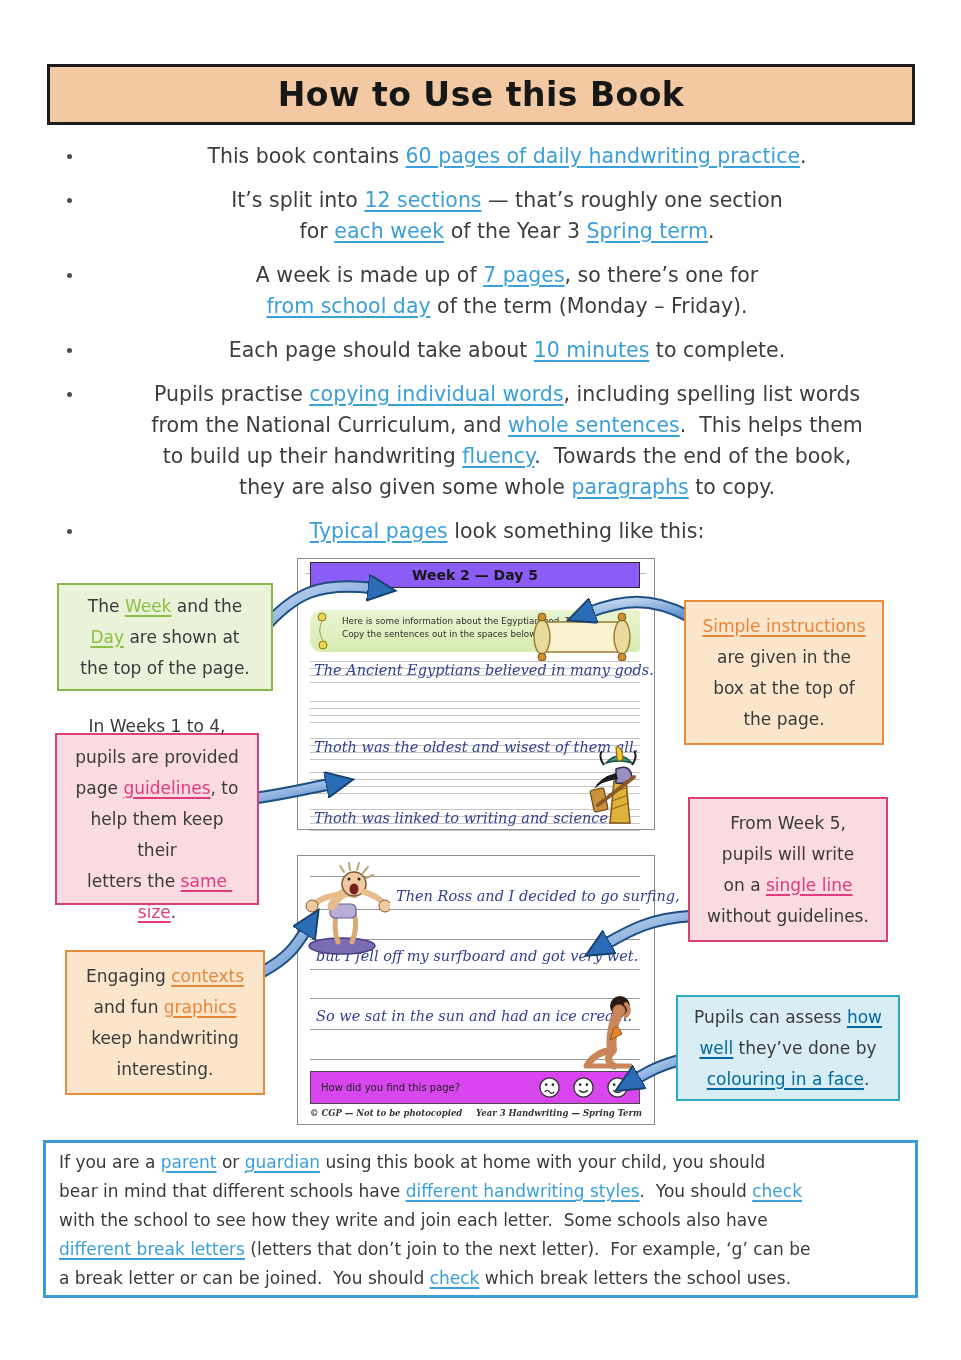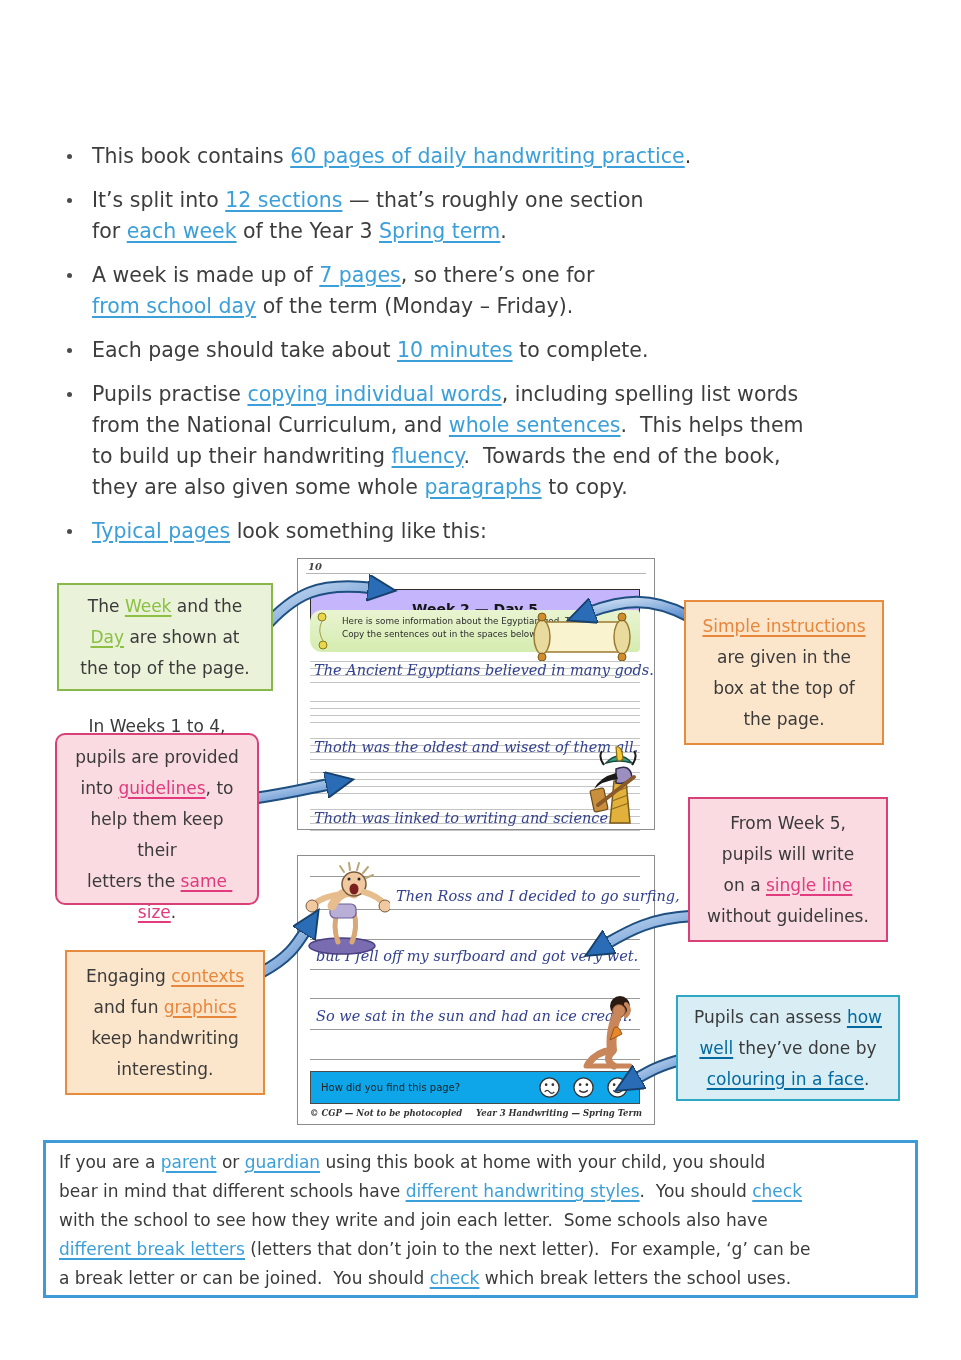--- a/index.html
+++ b/index.html
@@ -5,21 +5,21 @@
   html,body{margin:0;padding:0;background:#ffffff;}
   .sheet{position:relative;width:961px;height:1360px;background:#ffffff;overflow:hidden;
          font-family:"DejaVu Sans","Liberation Sans",sans-serif;color:#3d3d3d;}
 
   
   .banner{position:absolute;left:47px;top:64px;width:862px;height:55px;background:#f2c9a2;
           border:3px solid #1c1c1c;display:flex;align-items:center;justify-content:center;
           font-size:33px;font-weight:bold;color:#171717;letter-spacing:.5px;}
 
   
-  .bullets{position:absolute;left:62px;top:141px;width:860px;}
+  .bullets{position:absolute;left:62px;top:141px;width:860px;text-align:center;}
   .bullet{position:relative;padding-left:30px;margin-bottom:13px;font-size:20.5px;line-height:31px;}
   .bullet::before{content:"";position:absolute;left:5px;top:13px;width:5px;height:5px;border-radius:50%;background:#4c4c4c;}
   .rich{white-space:pre-wrap;}
 
   .lnk{text-decoration:underline;text-decoration-thickness:1.5px;text-underline-offset:3px;}
   .lnk-blue{color:#3b9fd9;}
   .lnk-green{color:#8bc043;}
   .lnk-pink{color:#e13a7e;}
   .lnk-orange{color:#e8873c;}
   .lnk-teal{color:#0369a1;}
@@ -30,52 +30,53 @@
   .co-green{background:#eaf3da;border:2px solid #86b94a;}
   .co-orange{background:#fbe5cb;border:2px solid #e78b3f;}
   .co-pink{background:#f9dbe1;border:2.5px solid #d94078;}
   .co-blue{background:#d8eef4;border:2.5px solid #2fa8c5;}
 
   
   .mock{position:absolute;background:#ffffff;border:1.5px solid #8c8c8c;box-sizing:border-box;}
   .pnum{position:absolute;left:10px;top:2px;font-family:"DejaVu Serif","Liberation Serif",serif;
         font-style:italic;font-weight:bold;font-size:10px;color:#444;}
   .topline{position:absolute;left:8px;right:8px;top:14px;border-top:1px solid #b5b5b5;}
-  .p1header{position:absolute;left:12px;top:30px;width:330px;height:40px;background:#c4b5fd;
+  .p1header{position:absolute;left:12px;top:3px;width:330px;height:26px;background:#8b5cf6;
             border:1.5px solid #2b2b2b;box-sizing:border-box;display:flex;align-items:center;justify-content:center;
             font-size:14px;font-weight:bold;color:#171717;}
   .greenstrip{position:absolute;left:12px;top:51px;width:330px;height:42px;
               background:linear-gradient(to bottom,#e9f4d1,#d5ecb0);border-radius:12px 4px 4px 12px;}
   .instr{position:absolute;left:32px;top:5px;font-size:8.8px;line-height:13px;color:#2c2c2c;}
   .hwgroup{position:absolute;left:12px;width:330px;height:22px;
            background:repeating-linear-gradient(to bottom,#c4c4c4 0 1px,transparent 1px 7px);}
   .hw{position:absolute;left:4px;top:1px;font-family:"DejaVu Serif","Liberation Serif",serif;
       font-style:italic;font-size:14.5px;color:#33418f;white-space:nowrap;}
   .sline{position:absolute;left:12px;width:330px;height:0;border-top:1px solid #9a9a9a;}
   .hw2{position:absolute;font-family:"DejaVu Serif","Liberation Serif",serif;font-style:italic;
        font-size:14.5px;color:#33418f;white-space:nowrap;}
-  .assessbox{position:absolute;left:12px;top:215px;width:330px;height:33px;background:#0ea5e9;
+  .assessbox{position:absolute;left:12px;top:215px;width:330px;height:33px;background:#d946ef;
              border:1px solid #4a4a4a;box-sizing:border-box;display:flex;align-items:center;}
   .aq{font-size:10px;color:#222;margin-left:10px;flex:1;}
   .smiles{display:flex;gap:11px;margin-right:10px;}
   .pfooter{position:absolute;left:12px;right:12px;top:252px;display:flex;justify-content:space-between;
            font-family:"DejaVu Serif","Liberation Serif",serif;font-style:italic;font-weight:bold;
            font-size:8.5px;color:#333;}
 
   
   .note{position:absolute;left:43px;top:1140px;width:875px;height:158px;border:3px solid #3f9bd8;
         box-sizing:border-box;padding:5px 13px;font-size:17px;line-height:29px;color:#3a3a3a;}
 
   .arrows{position:absolute;left:0;top:0;pointer-events:none;}
 </style>
 </head>
 <body>
 
 <div class="sheet">
 
+  <div class="banner">How to Use this Book</div>
 
   <div class="bullets">
     <div class="bullet"><span class="rich"><span>This book contains </span><span class="lnk lnk-blue">60 pages of daily handwriting practice</span><span>.</span></span></div>
     <div class="bullet"><span class="rich"><span>It’s split into </span><span class="lnk lnk-blue">12 sections</span><span> — that’s roughly one section</span><br><span>for </span><span class="lnk lnk-blue">each week</span><span> of the Year 3 </span><span class="lnk lnk-blue">Spring term</span><span>.</span></span></div>
     <div class="bullet"><span class="rich"><span>A week is made up of </span><span class="lnk lnk-blue">7 pages</span><span>, so there’s one for</span><br><span class="lnk lnk-blue">from school day</span><span> of the term (Monday – Friday).</span></span></div>
     <div class="bullet"><span class="rich"><span>Each page should take about </span><span class="lnk lnk-blue">10 minutes</span><span> to complete.</span></span></div>
     <div class="bullet"><span class="rich"><span>Pupils practise </span><span class="lnk lnk-blue">copying individual words</span><span>, including spelling list words</span><br><span>from the National Curriculum, and </span><span class="lnk lnk-blue">whole sentences</span><span>.  This helps them</span><br><span>to build up their handwriting </span><span class="lnk lnk-blue">fluency</span><span>.  Towards the end of the book,</span><br><span>they are also given some whole </span><span class="lnk lnk-blue">paragraphs</span><span> to copy.</span></span></div>
     <div class="bullet"><span class="rich"><span class="lnk lnk-blue">Typical pages</span><span> look something like this:</span></span></div>
   </div>
 
@@ -226,22 +227,22 @@
       <path d="M680,1060 C658,1066 648,1072 636,1079" fill="none" stroke="url(#tube)" stroke-width="8.5" stroke-linecap="round" marker-end="url(#ah)"></path>
     </g>
   </svg>
 
   <div class="callout co-green" style="left:57px;top:583px;width:216px;height:108px;">
     <span class="rich"><span>The </span><span class="lnk lnk-green">Week</span><span> and the</span><br><span class="lnk lnk-green">Day</span><span> are shown at</span><br><span>the top of the page.</span></span>
   </div>
   <div class="callout co-orange" style="left:684px;top:600px;width:200px;height:145px;">
     <span class="rich"><span class="lnk lnk-orange">Simple instructions</span><br><span>are given in the</span><br><span>box at the top of</span><br><span>the page.</span></span>
   </div>
-  <div class="callout co-pink" style="left:55px;top:733px;width:204px;height:172px;border-radius:10px;">
-    <span class="rich"><span>In Weeks 1 to 4,</span><br><span>pupils are provided</span><br><span>into </span><span class="lnk lnk-pink">guidelines</span><span>, to</span><br><span>help them keep their</span><br><span>letters the </span><span class="lnk lnk-pink">same size</span><span>.</span></span>
+  <div class="callout co-pink" style="left:55px;top:733px;width:204px;height:172px;">
+    <span class="rich"><span>In Weeks 1 to 4,</span><br><span>pupils are provided</span><br><span>page </span><span class="lnk lnk-pink">guidelines</span><span>, to</span><br><span>help them keep their</span><br><span>letters the </span><span class="lnk lnk-pink">same size</span><span>.</span></span>
   </div>
   <div class="callout co-pink" style="left:688px;top:797px;width:200px;height:145px;">
     <span class="rich"><span>From Week 5,</span><br><span>pupils will write</span><br><span>on a </span><span class="lnk lnk-pink">single line</span><br><span>without guidelines.</span></span>
   </div>
   <div class="callout co-orange" style="left:65px;top:950px;width:200px;height:145px;">
     <span class="rich"><span>Engaging </span><span class="lnk lnk-orange">contexts</span><br><span>and fun </span><span class="lnk lnk-orange">graphics</span><br><span>keep handwriting</span><br><span>interesting.</span></span>
   </div>
   <div class="callout co-blue" style="left:676px;top:995px;width:224px;height:106px;">
     <span class="rich"><span>Pupils can assess </span><span class="lnk lnk-teal">how</span><br><span class="lnk lnk-teal">well</span><span> they’ve done by</span><br><span class="lnk lnk-teal">colouring in a face</span><span>.</span></span>
   </div>

